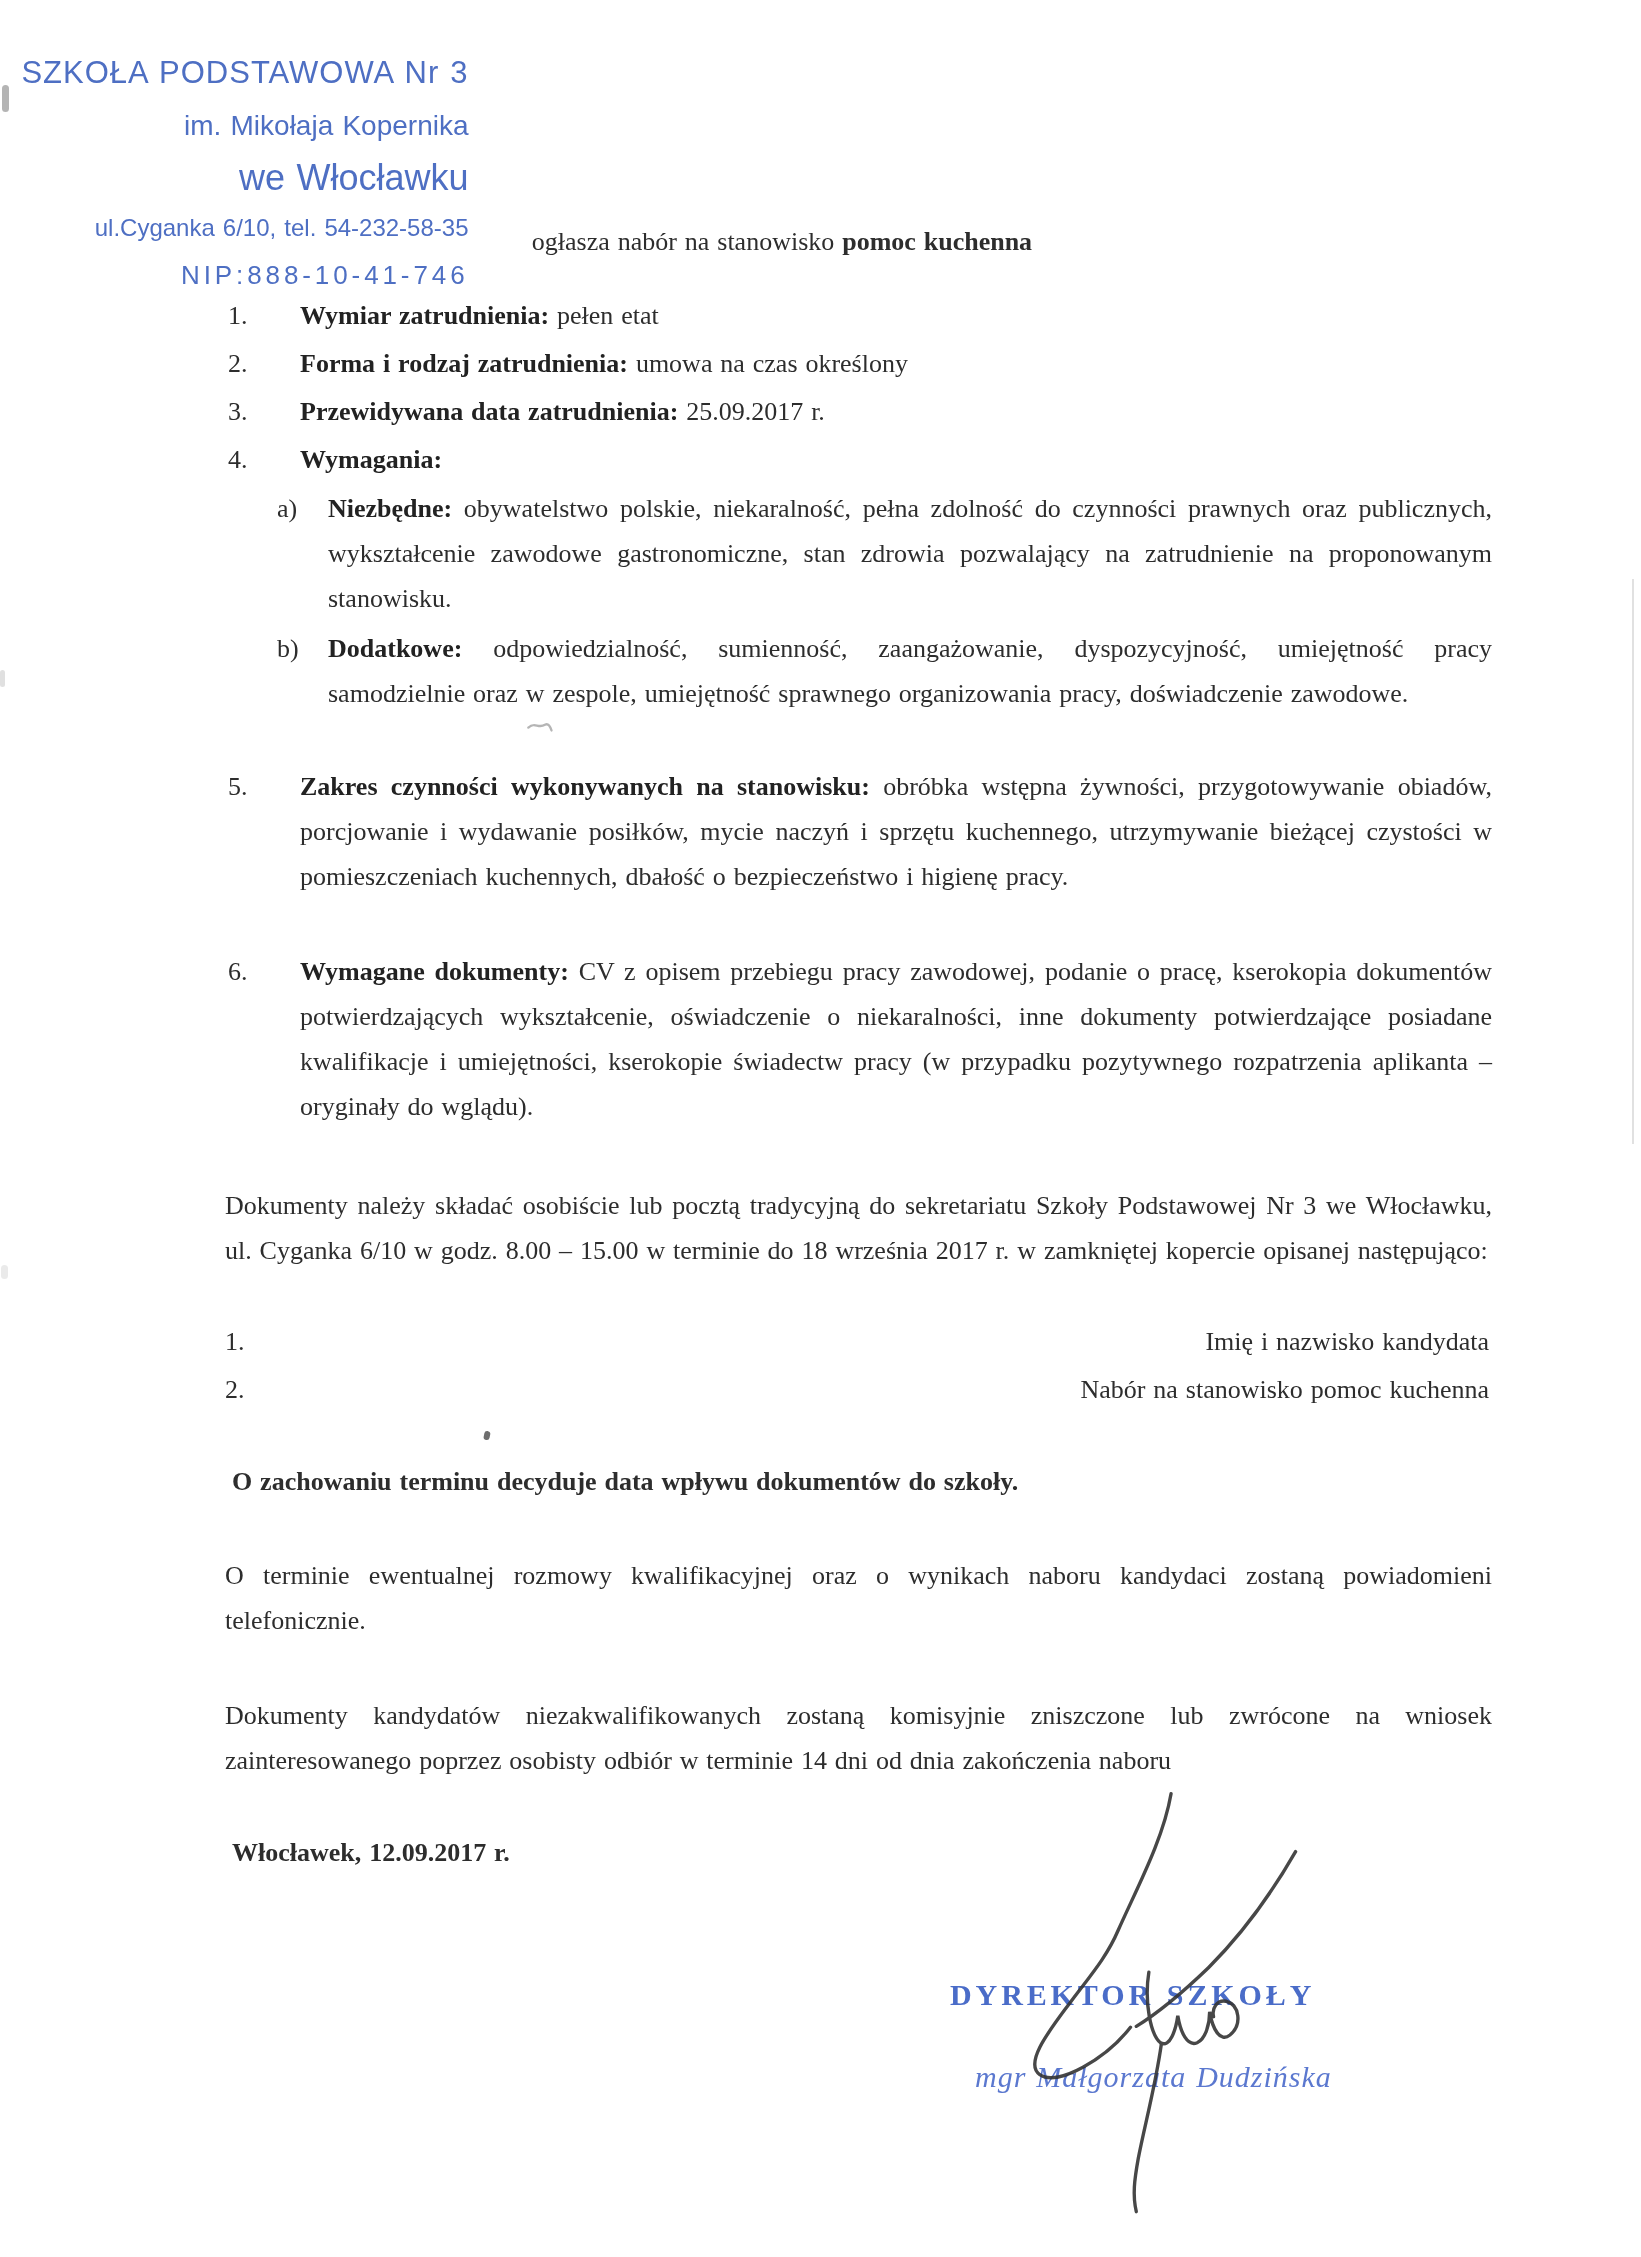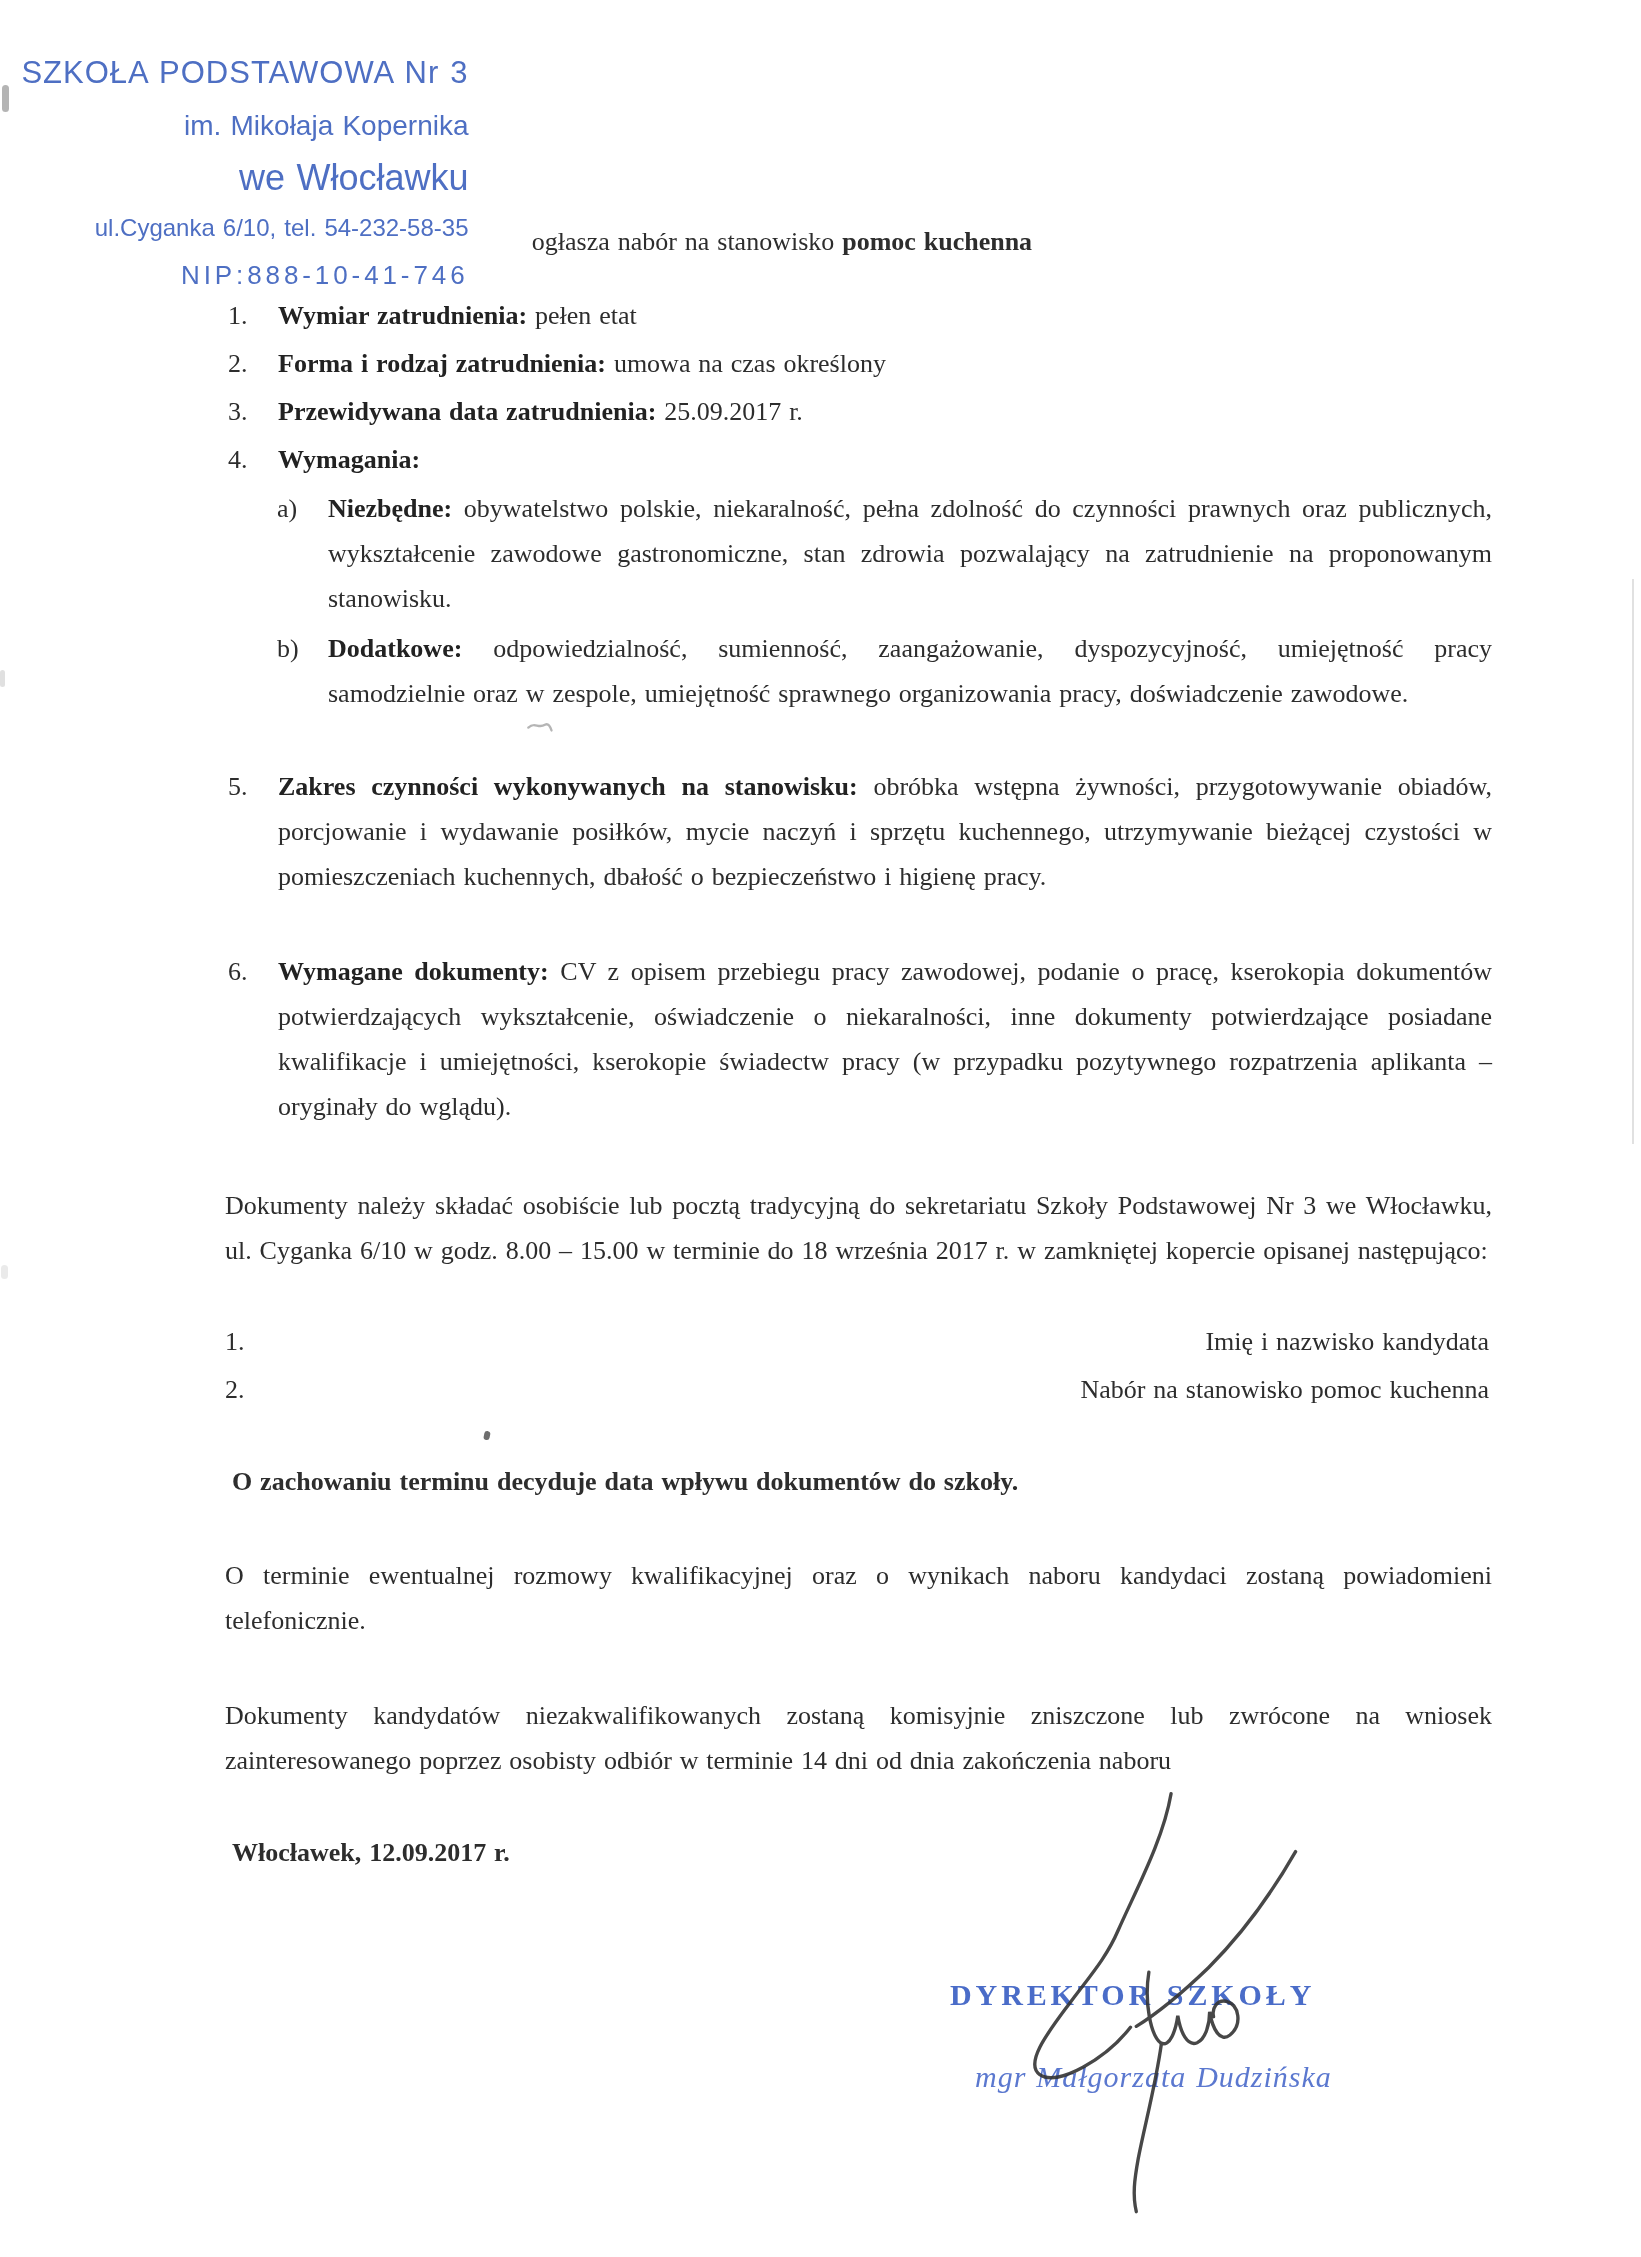--- a/index.html
+++ b/index.html
@@ -30,21 +30,21 @@
   
   .header-line{position:absolute;left:0;width:1564px;text-align:center;}
   .header-line1{top:180px;font-weight:bold;font-size:27px;line-height:35px;}
   .header-line2{top:224px;font-size:26px;line-height:35px;}
   .header-line2 b{font-weight:bold;}
   
   .row{position:absolute;}
   .list-row{left:228px;width:1264px;}
   .sub-row{left:277px;width:1215px;}
   .num{position:absolute;left:0;top:0;}
-  .list-row .content{margin-left:50px;text-align:justify;}
+  .list-row .content{margin-left:72px;text-align:justify;}
   .sub-row .content{margin-left:51px;text-align:justify;}
   .env-row .content{margin-left:50px;text-align:right;}
   .lbl{font-weight:bold;color:#222;}
   .para{position:absolute;left:225px;width:1267px;text-align:justify;}
   .plain{position:absolute;left:232px;text-align:center;font-weight:bold;}
   
   .stamp-role{
     position:absolute;left:950px;top:1977px;
     font-family:"Liberation Serif", serif;
     font-weight:bold;font-size:30px;line-height:35px;

